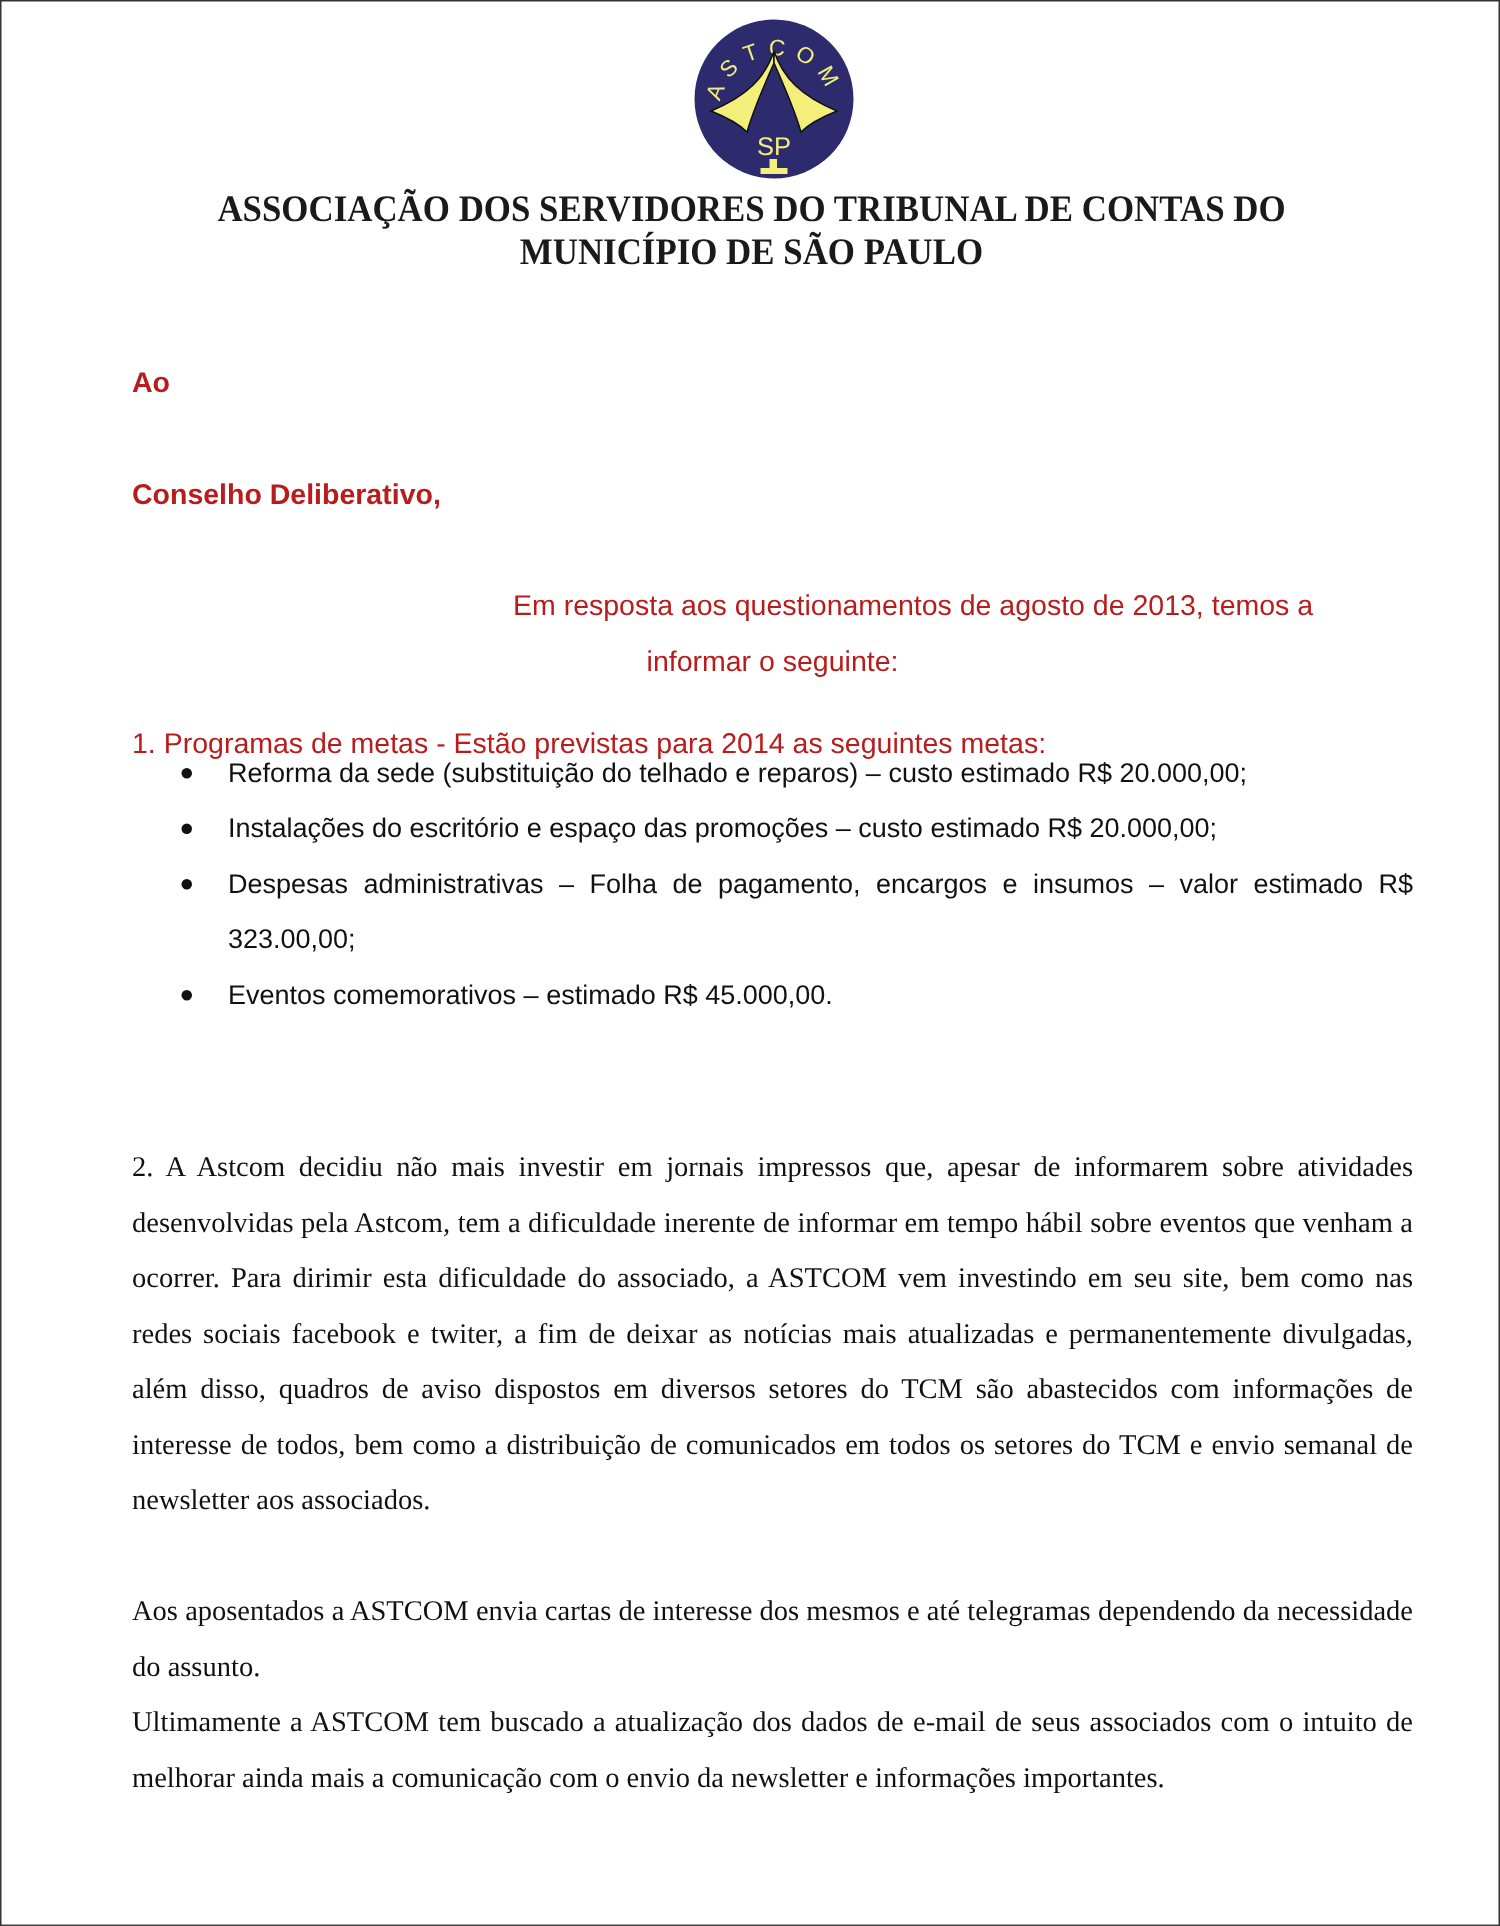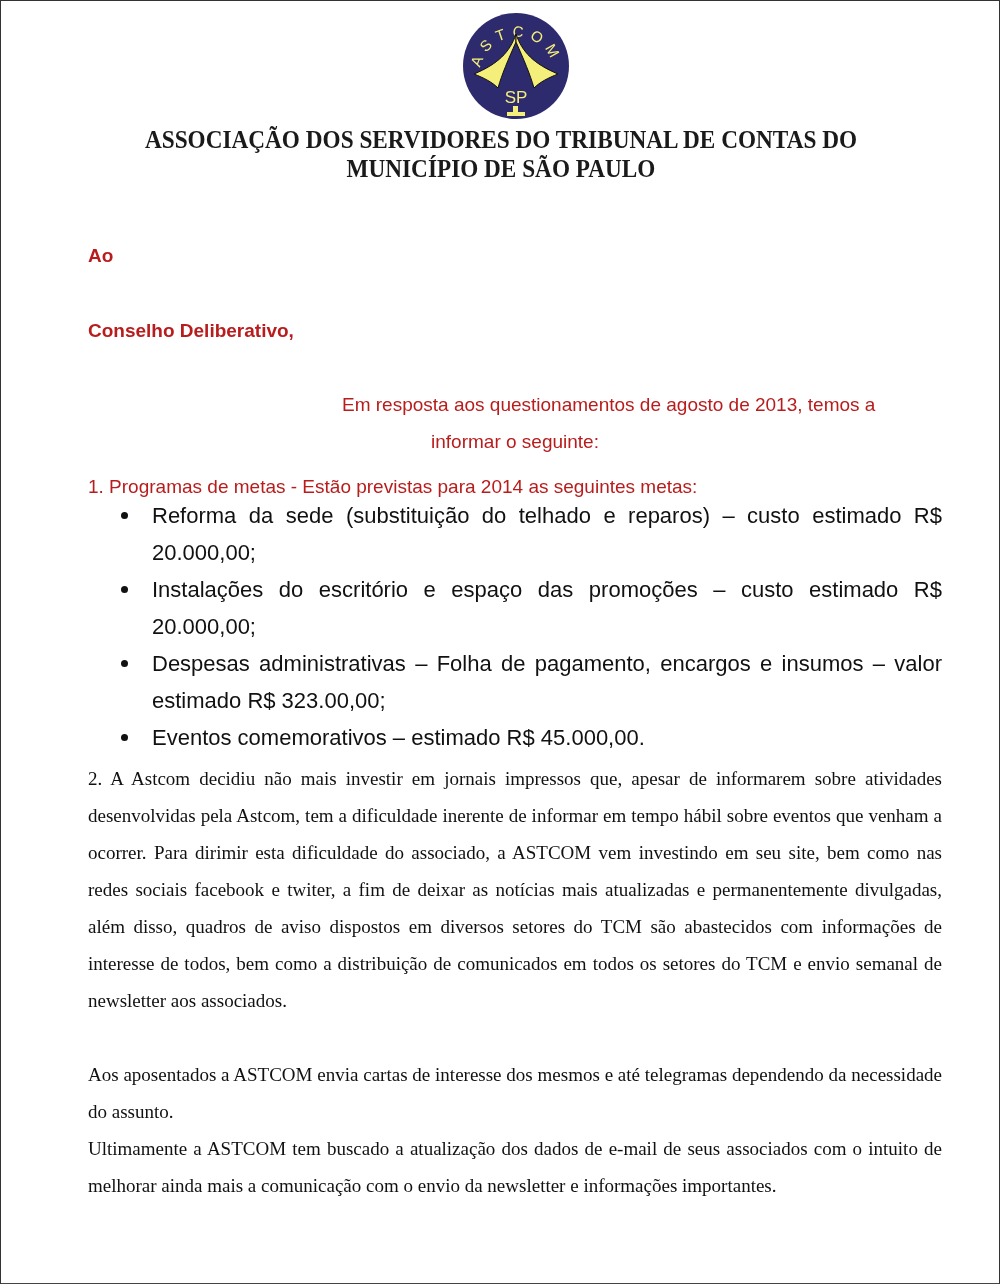--- a/index.html
+++ b/index.html
@@ -16,24 +16,24 @@
   }
   .text {
     font-family: "Liberation Sans", sans-serif; font-size: 19px; color: #b91c1c;
     position: absolute; left: 87px; width: 854px; line-height: 37px;
   }
   .bold { font-weight: bold; }
   .addr1 { top: 236px; }
   .addr2 { top: 274px; margin-top: 37px; }
   .intro1 { top: 385px; left: 341px; width: 600px; text-align: left; }
   .intro2 { top: 422px; text-align: center; }
-  .item1 { top: 467px; }
+  .item1 { top: 477px; }
   .bullets { position: absolute; left: 87px; top: 496px; width: 854px; }
   .bullet { position: relative; padding-left: 64px; font-family: "Liberation Sans", sans-serif;
-    font-size: 22px; line-height: 37px; color: #111; text-align: justify; }
+    font-size: 18px; line-height: 37px; color: #111; text-align: justify; }
   .bullet .dot { position: absolute; left: 33px; top: 15px; width: 7px; height: 7px; border-radius: 50%; background: #111; }
   .para { position: absolute; left: 87px; width: 854px; font-family: Liberation Serif, serif;
     font-size: 19px; line-height: 37px; color: #111; text-align: justify; }
   .p2 { top: 759px; }
   .p3 { top: 1055px; }
   .p4 { top: 1129px; }
 </style>
 </head>
 <body>
 

